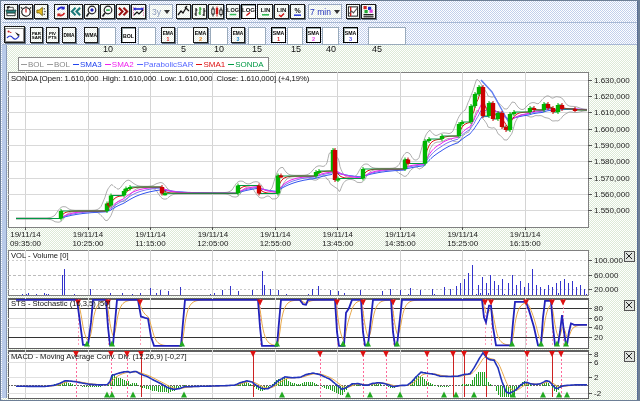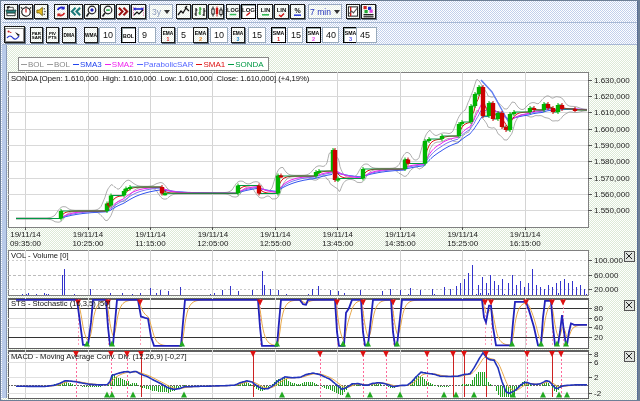--- a/index.html
+++ b/index.html
@@ -9,21 +9,21 @@
 .lstripe { position:absolute; left:2px; top:45px; width:5px; height:353px;
   background:#b9cbe9; border-right:1px solid #8898b8; z-index:5; }
 .tb1 { position:absolute; left:2px; top:1px; width:635px; height:22px; border-bottom:1px solid #a8b8d4; }
 .tb2 { position:absolute; left:2px; top:23px; width:635px; height:22px; border-bottom:1px solid #a8b8d4; }
 .tbtn { position:absolute; background-image:conic-gradient(#fff 25%, #e9f1e9 0 50%, #fff 0 75%, #e9f1e9 0); background-size:2px 2px;
   border:1px solid #1a1a1a; box-shadow:1px 1px 0 #6a7a8a; display:flex; align-items:center; justify-content:center; }
 .tbtn.press { background:#ffffff; box-shadow:inset 1px 1px 0 #9aa; border-color:#000; }
 .drop { position:absolute; background-image:conic-gradient(#fff 25%, #e8f0e8 0 50%, #fff 0 75%, #e8f0e8 0); background-size:2px 2px;
   border:1px solid #99a8c0; font:8.5px "Liberation Sans",sans-serif; display:flex; align-items:center; justify-content:center; gap:3px; }
 .arr { width:0; height:0; border-left:3px solid transparent; border-right:3px solid transparent; border-top:4px solid #333; }
-.inp { position:absolute; height:16px; background:#fff; border:1px solid #9ab; font:9px "Liberation Sans",sans-serif; color:#111; padding:2px 0 0 3px; }
+.inp { position:absolute; height:16px; background:#fff; border:1px solid #9ab; font:9px "Liberation Sans",sans-serif; color:#111; padding:16px 0 0 3px; }
 .chartbg { position:absolute; left:2px; top:45px; width:635px; height:355px;
   background-image:conic-gradient(#fff 25%, #dcead6 0 50%, #fff 0 75%, #dcead6 0); background-size:2px 2px; }
 .leg { position:absolute; left:18px; top:57px; width:251px; height:14px; background:#fff; border:1px solid #888;
   display:flex; align-items:center; padding-left:2px; gap:3px; font-size:8px; white-space:nowrap; overflow:hidden; }
 .leg .b { font-weight:normal; }
 .li i { display:inline-block; width:6px; height:1px; vertical-align:middle; margin-right:1px; }
 </style></head><body>
 <div class="win">
  <div class="chrome"></div>
  <div class="tb1"></div>
@@ -250,21 +250,21 @@
         <text x="7.5" y="14" text-anchor="middle" style="font:bold 6.5px &quot;Liberation Sans&quot;,sans-serif" fill="#ee44ee">2</text>
       </svg>
     </div>
     <div class="inp" style="left:322px;top:27px;width:17px">40</div>
     <div class="tbtn press" style="left:343px;top:27px;width:15px;height:16px">
       <svg width="15" height="14" viewBox="0 0 15 14">
         <text x="7.5" y="7" text-anchor="middle" style="font:bold 6px &quot;Liberation Sans&quot;,sans-serif" fill="#000">SMA</text>
         <text x="7.5" y="14" text-anchor="middle" style="font:bold 6.5px &quot;Liberation Sans&quot;,sans-serif" fill="#5555ee">3</text>
       </svg>
     </div>
-    <div class="inp" style="left:356px;top:27px;width:21px">45</div>
+    <div class="inp" style="left:368px;top:27px;width:38px">45</div>
  <div class="leg">
       <span class="li" style="color:#888"><i style="background:#999"></i>BOL</span>
       <span class="li" style="color:#888"><i style="background:#999"></i>BOL</span>
       <span class="li b" style="color:#2244ee"><i style="background:#2244ee"></i>SMA3</span>
       <span class="li b" style="color:#ee22ee"><i style="background:#ee22ee"></i>SMA2</span>
       <span class="li b" style="color:#5566ff"><i style="background:#5566ff"></i>ParabolicSAR</span>
       <span class="li b" style="color:#dd1111"><i style="background:#dd1111"></i>SMA1</span>
       <span class="li b" style="color:#009944"><i style="background:#009944"></i>SONDA</span>
     </div>
  <svg width="640" height="356" viewBox="0 45 640 356" xmlns="http://www.w3.org/2000/svg" shape-rendering="crispEdges" style="position:absolute;left:0;top:45px">

